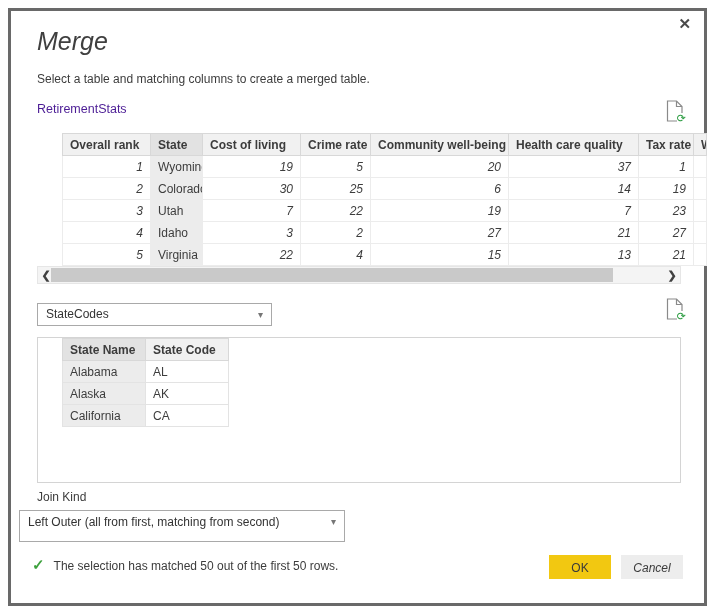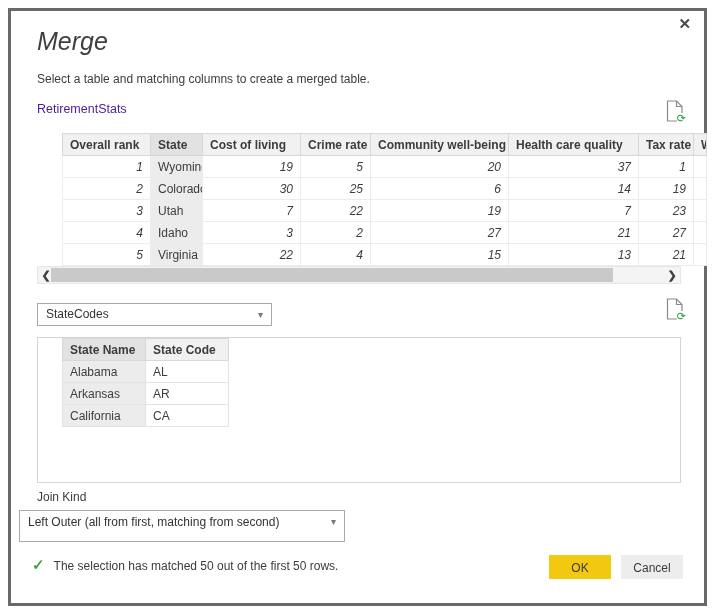--- a/index.html
+++ b/index.html
@@ -52,21 +52,21 @@
 
   .join-label{position:absolute;left:26px;top:479px;font-size:12px;}
 
   .status{position:absolute;left:21px;top:545px;font-size:12px;color:#3c3c3c;text-align:right;}
   .check{font-size:15px;font-weight:bold;margin-right:9px;}
 
   .btn{position:absolute;top:544px;width:62px;height:24px;border:none;
     font-size:12px;font-family:"Liberation Sans",sans-serif;color:#3b3b3b;
     cursor:pointer;line-height:24px;}
   .ok{left:538px;background:#f2c811;}
-  .cancel{left:610px;background:#ededed;}
+  .cancel{left:610px;background:#ededed;font-style:italic;}
 </style>
 </head>
 <body>
 
 <div class="dialog">
 
   <div class="close">✕</div>
 
   <h1 class="title">Merge</h1>
   <div class="subtitle">Select a table and matching columns to create a merged table.</div>
@@ -189,22 +189,22 @@
             <th class="sel">State Name</th>
             <th>State Code</th>
           </tr>
         </thead>
         <tbody>
           <tr>
             <td class="sel">Alabama</td>
             <td>AL</td>
           </tr>
           <tr>
-            <td class="sel">Arkansas</td>
-            <td>AR</td>
+            <td class="sel">Alaska</td>
+            <td>AK</td>
           </tr>
           <tr>
             <td class="sel">California</td>
             <td>CA</td>
           </tr>
         </tbody>
       </table>
   </div>
 
   <div class="join-label">Join Kind</div>

